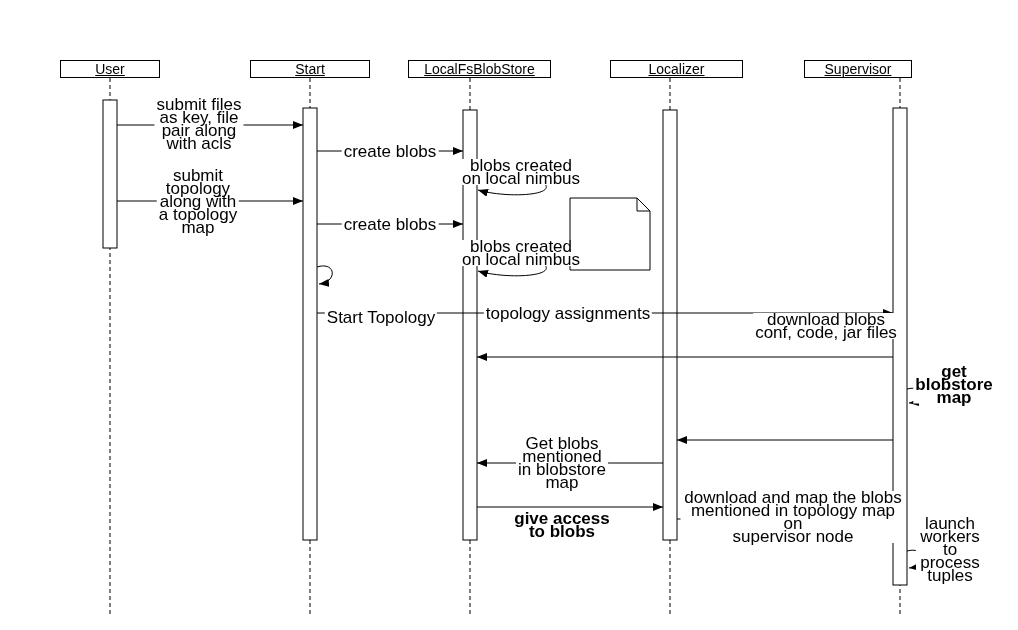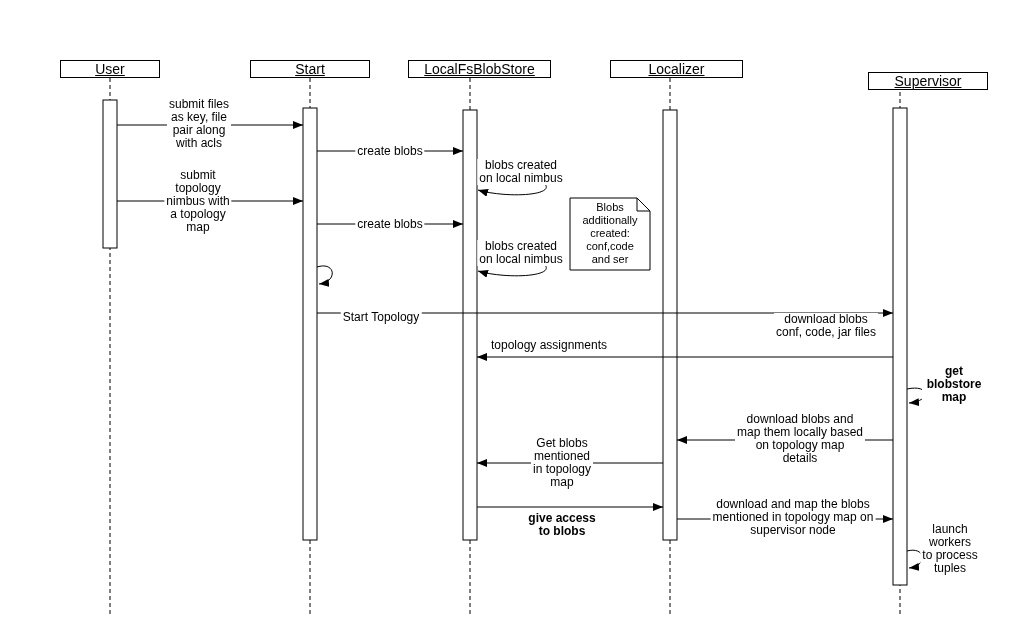--- a/index.html
+++ b/index.html
@@ -10,21 +10,21 @@
   svg.layer { position:absolute; left:0; top:0; }
   .actor {
     position:absolute; top:60px; height:18px; box-sizing:border-box;
     border:1px solid #000; background:#fff;
     display:flex; align-items:center; justify-content:center;
     font-size:14px;
   }
   .actor span { text-decoration:underline; white-space:nowrap; }
   .lbl {
     position:absolute; transform:translate(-50%,-50%);
-    font-size:12px; line-height:13px; text-align:center;
+    font-size:17px; line-height:13px; text-align:center;
     white-space:pre-line; background:#fff; padding:0 2px;
   }
   .note-text {
     position:absolute; font-size:11px; line-height:13px;
     text-align:center; white-space:pre-line;
   }
 </style>
 </head>
 <body>
 
@@ -82,61 +82,52 @@
   </div>
   <div class="actor" style="left:250px; width:120px;">
     <span>Start</span>
   </div>
   <div class="actor" style="left:408px; width:143px;">
     <span>LocalFsBlobStore</span>
   </div>
   <div class="actor" style="left:610px; width:133px;">
     <span>Localizer</span>
   </div>
-  <div class="actor" style="left:868px; width:120px;margin-top:12px;">
+  <div class="actor" style="left:804px; width:108px;">
     <span>Supervisor</span>
   </div>
 
   <div class="lbl" style="left:199px; top:124px;">submit files
 as key, file
 pair along
 with acls</div>
   <div class="lbl" style="left:390px; top:151px;">create blobs</div>
   <div class="lbl" style="left:521px; top:172px;">blobs created
 on local nimbus</div>
   <div class="lbl" style="left:198px; top:201px;">submit
 topology
-nimbus with
+along with
 a topology
 map</div>
   <div class="lbl" style="left:390px; top:224px;">create blobs</div>
   <div class="lbl" style="left:521px; top:253px;">blobs created
 on local nimbus</div>
   <div class="lbl" style="left:381px; top:277px;margin-top:40px;">Start Topology</div>
-  <div class="lbl" style="left:549px; top:313px;margin-top:32px;">topology assignments</div>
+  <div class="lbl" style="left:568px; top:313px;">topology assignments</div>
   <div class="lbl" style="left:826px; top:326px;">download blobs
 conf, code, jar files</div>
   <div class="lbl" style="left:954px; top:384px;font-weight:bold;">get blobstore map</div>
-  <div class="lbl" style="left:800px; top:439px;">download blobs and
-map them locally based
-on topology map
-details</div>
   <div class="lbl" style="left:562px; top:463px;">Get blobs
 mentioned
-in topology
+in blobstore
 map</div>
   <div class="lbl" style="left:562px; top:525px;font-weight:bold;">give access
 to blobs</div>
   <div class="lbl" style="left:793px; top:517px;">download and map the blobs
 mentioned in topology map on
 supervisor node</div>
   <div class="lbl" style="left:950px; top:549px;">launch
 workers
 to process
 tuples</div>
 
-  <div class="note-text" style="left:570px; top:201px; width:80px;">Blobs
-additionally
-created:
-conf,code
-and ser</div>
 
 </div>
 
 </body></html>

